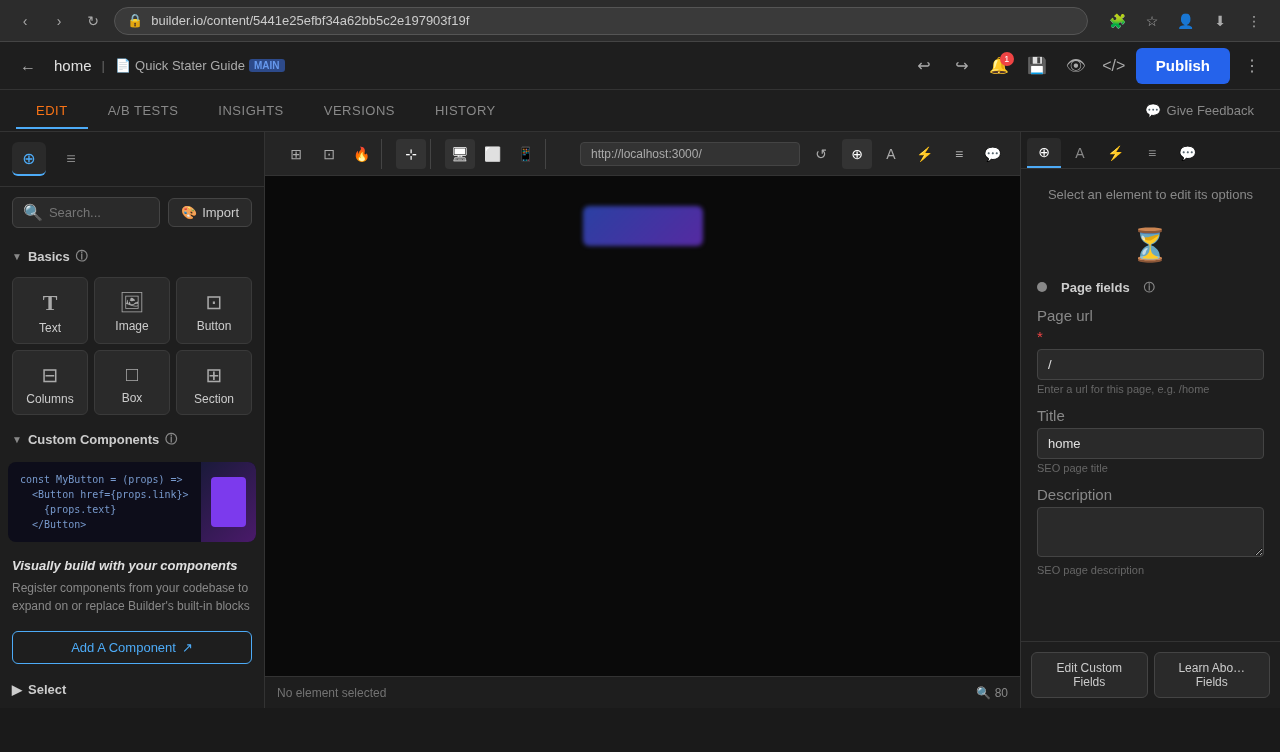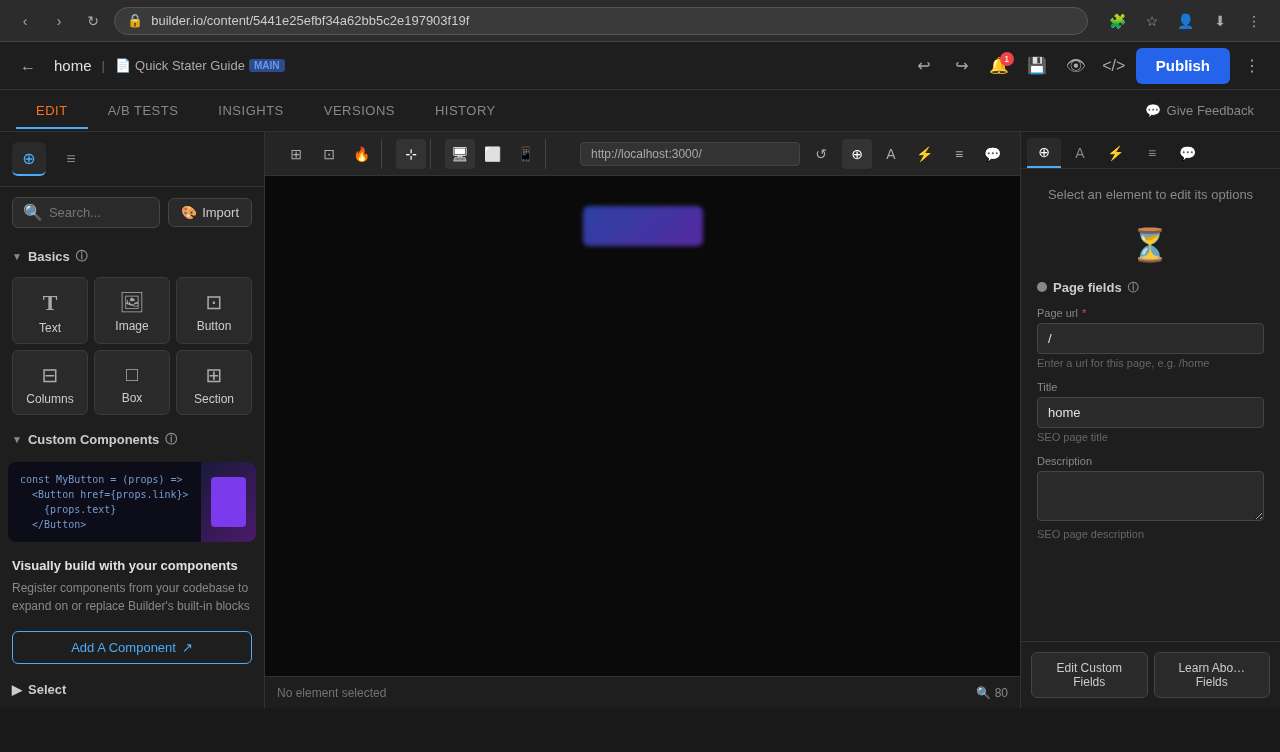--- a/index.html
+++ b/index.html
@@ -366,20 +366,21 @@
       border-radius: 4px;
     }
     .custom-desc {
       padding: 8px 12px;
     }
     .custom-desc h4 {
       font-size: 13px;
       font-weight: 600;
       color: #e0e0e0;
       margin-bottom: 6px;
+      font-style: italic;
     }
     .custom-desc p {
       font-size: 12px;
       color: #888;
       line-height: 1.5;
     }
     .add-component-btn {
       margin: 8px 12px;
       background: transparent;
       border: 1px solid #4dabf7;
@@ -497,45 +498,45 @@
       animation: spin 1s linear infinite;
     }
     @keyframes spin {
       from { transform: rotate(0deg); }
       to { transform: rotate(360deg); }
     }
 
     .panel-section-header {
       display: flex;
       align-items: center;
-      gap: 6px;
+      gap: 14px;
       font-size: 13px;
       font-weight: 600;
       color: #ccc;
       margin-bottom: 12px;
     }
     .panel-section-header .dot {
       width: 10px; height: 10px;
       background: #888;
       border-radius: 50%;
       display: inline-block;
     }
     .panel-section-header .info-icon {
       color: #888;
       font-size: 11px;
     }
 
     .form-row {
       margin-bottom: 12px;
     }
     .form-label {
-      font-size: 11px;
+      font-size: 15px;
       color: #888;
       margin-bottom: 4px;
-      display: flex; align-items: flex-start; gap: 4px;
+      display: flex; align-items: flex-start; gap: 4px; flex-direction: column;
     }
     .form-label .required { color: #ef4444; }
     .form-input {
       width: 100%;
       background: #2a2a2a;
       border: 1px solid #444;
       border-radius: 4px;
       padding: 7px 10px;
       font-size: 13px;
       color: #e0e0e0;

